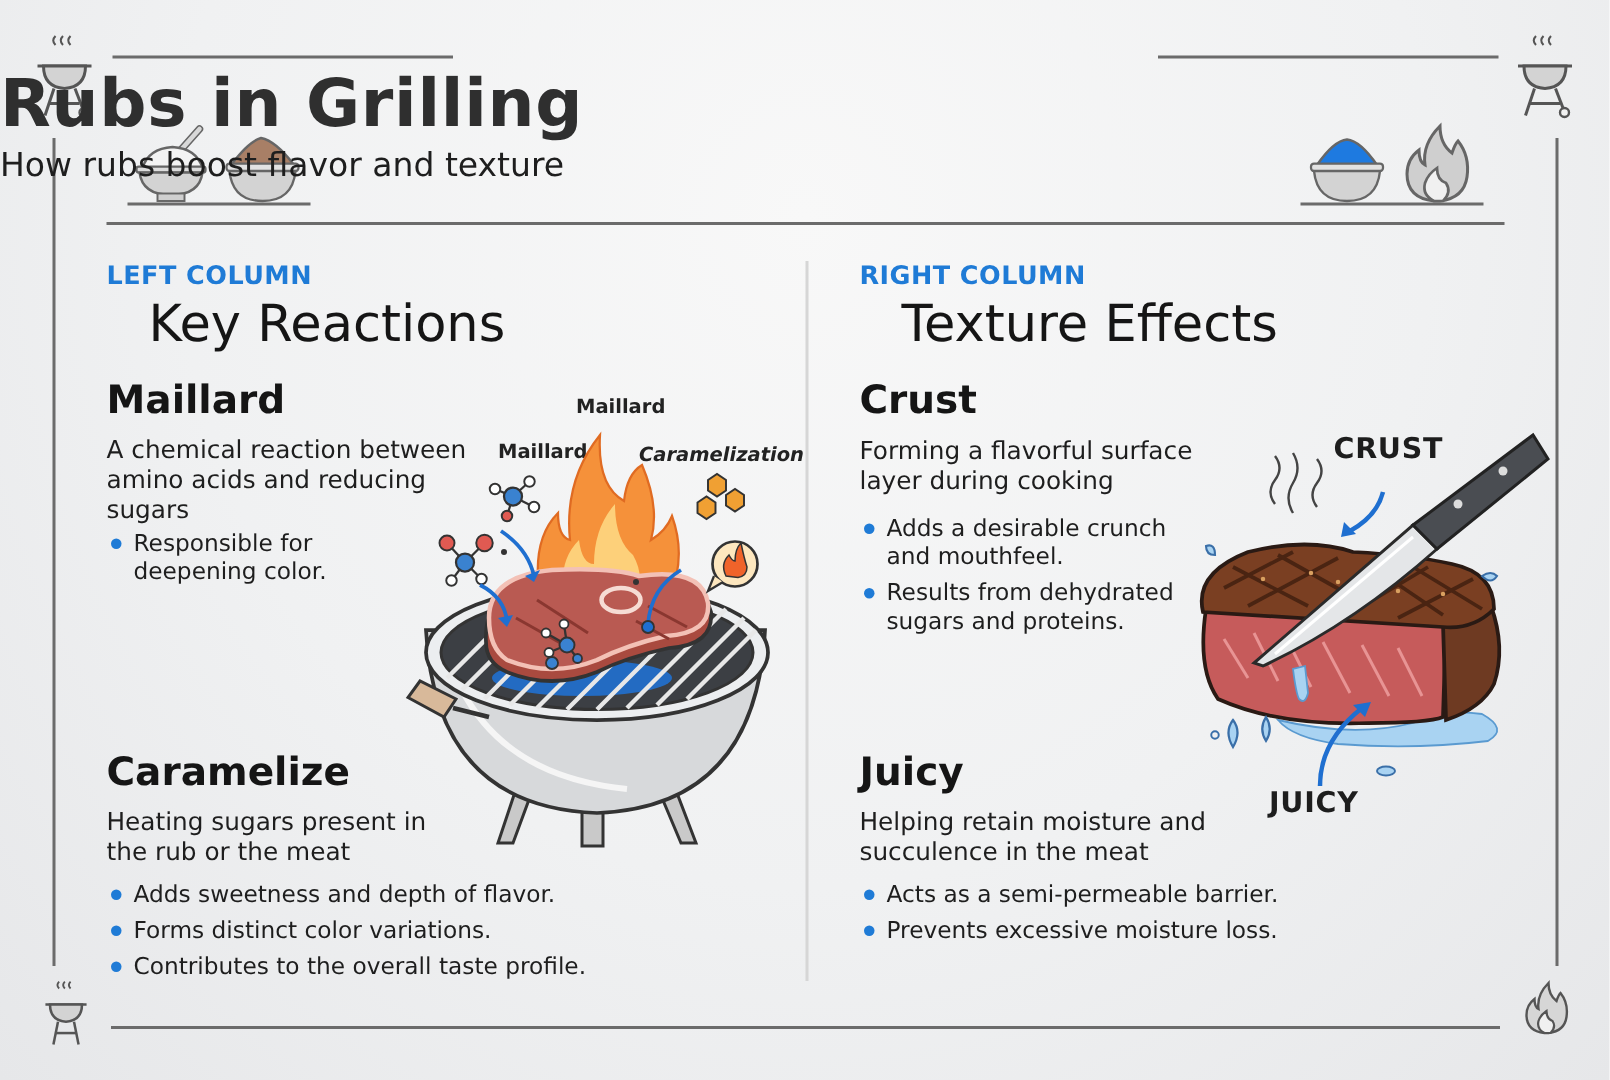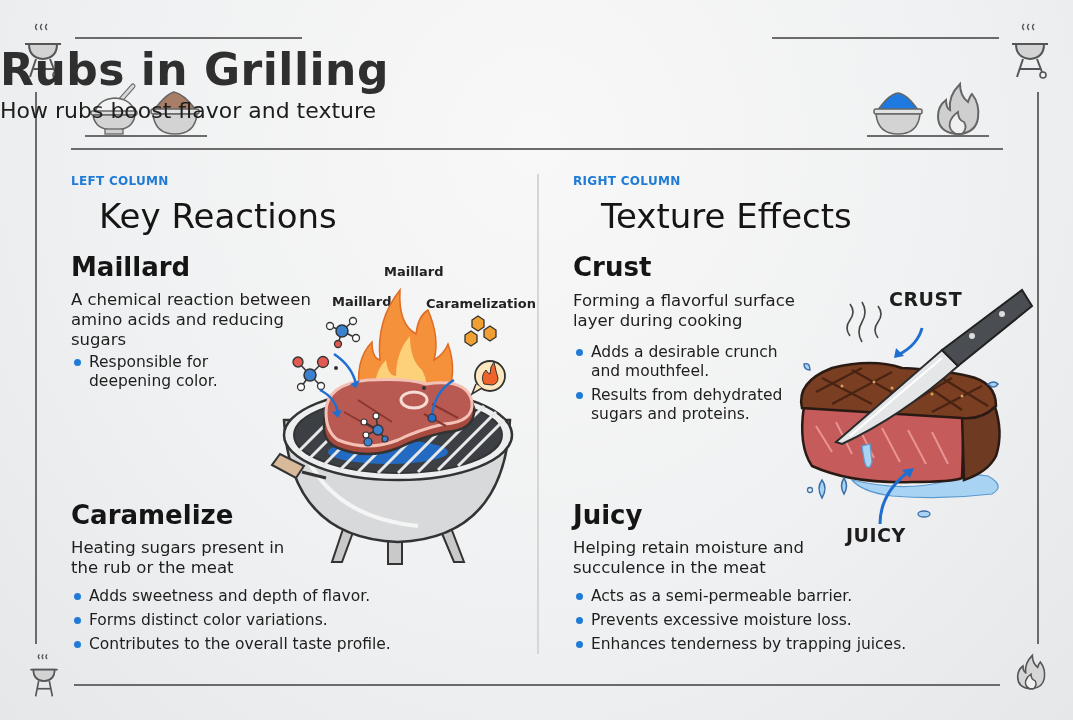--- a/index.html
+++ b/index.html
@@ -16,21 +16,21 @@
 
   .title {
     position: absolute; left: 0; width: 1073px; top: 44px; text-align: left;
     font-size: 44px; font-weight: bold; color: #2f2f2f; letter-spacing: 0.5px;
   }
   .subtitle {
     position: absolute; left: 0; width: 1073px; top: 98px; text-align: left;
     font-size: 22px; color: #1e1e1e;
   }
 
-  .col-label { position: absolute; font-size: 12px; font-weight: bold; color: #1f7bd6; letter-spacing: 0.3px; }
+  .col-label { position: absolute; font-size: 17px; font-weight: bold; color: #1f7bd6; letter-spacing: 0.3px; }
   .col-head  { position: absolute; font-size: 34px; font-weight: normal; color: #151515; margin-left: 28px; }
   .sec-head  { position: absolute; font-size: 26px; font-weight: bold; color: #151515; }
   .desc { position: absolute; font-size: 16.5px; line-height: 20px; color: #1e1e1e; }
 
   ul.bullets { position: absolute; list-style: none; }
   ul.bullets li {
     position: relative; padding-left: 17px; font-size: 15.5px; line-height: 19px;
     color: #1e1e1e; margin-bottom: 5px;
   }
   ul.bullets li::before {
@@ -142,21 +142,21 @@
         </li>
       <li>
           <span class="bullet-text">Contributes to the overall taste profile.</span>
         </li>
     </ul>
   </div>
 
   <div>
     <div class="illus-label" style="left:384px; top:264px;">Maillard</div>
     <div class="illus-label" style="left:332px; top:294px;">Maillard</div>
-    <div class="illus-label" style="left:426px; top:296px;">Caramelization</div>
+    <div class="illus-label" style="left:426px; top:296px;font-style:italic;">Caramelization</div>
 
     <svg style="left:268px; top:280px;" width="260" height="290" viewBox="0 0 260 290">
 
       <path d="M78 240 L64 282 L74 282 L88 244 Z" fill="#c9c9c9" stroke="#333" stroke-width="2"></path>
       <rect x="120" y="250" width="14" height="34" fill="#c9c9c9" stroke="#333" stroke-width="2"></rect>
       <path d="M170 244 L186 282 L196 282 L180 240 Z" fill="#c9c9c9" stroke="#333" stroke-width="2"></path>
 
       <path d="M16 140 Q22 258 130 262 Q236 258 242 140 Z" fill="#d7d9db" stroke="#333" stroke-width="2.5"></path>
       <path d="M40 180 Q70 238 150 246" fill="none" stroke="#f5f5f5" stroke-width="4"></path>
 
@@ -270,23 +270,20 @@
   <div>
     <h3 class="sec-head" style="left:573px; top:500px;">Juicy</h3>
     <p class="desc" style="left:573px; top:538px; width:250px;">Helping retain moisture and succulence in the meat</p>
     <ul class="bullets" style="left:574px; top:587px; width:360px;">
       <li>
           <span class="bullet-text">Acts as a semi-permeable barrier.</span>
         </li>
       <li>
           <span class="bullet-text">Prevents excessive moisture loss.</span>
         </li>
-      <li>
-          <span class="bullet-text">Enhances tenderness by trapping juices.</span>
-        </li>
     </ul>
   </div>
 
   <div>
     <div class="big-label" style="left:889px; top:288px;">CRUST</div>
     <div class="big-label" style="left:846px; top:524px;">JUICY</div>
 
     <svg style="left:792px; top:286px;" width="240" height="240" viewBox="0 0 240 240">
 
       <g fill="none" stroke="#444" stroke-width="1.6">

